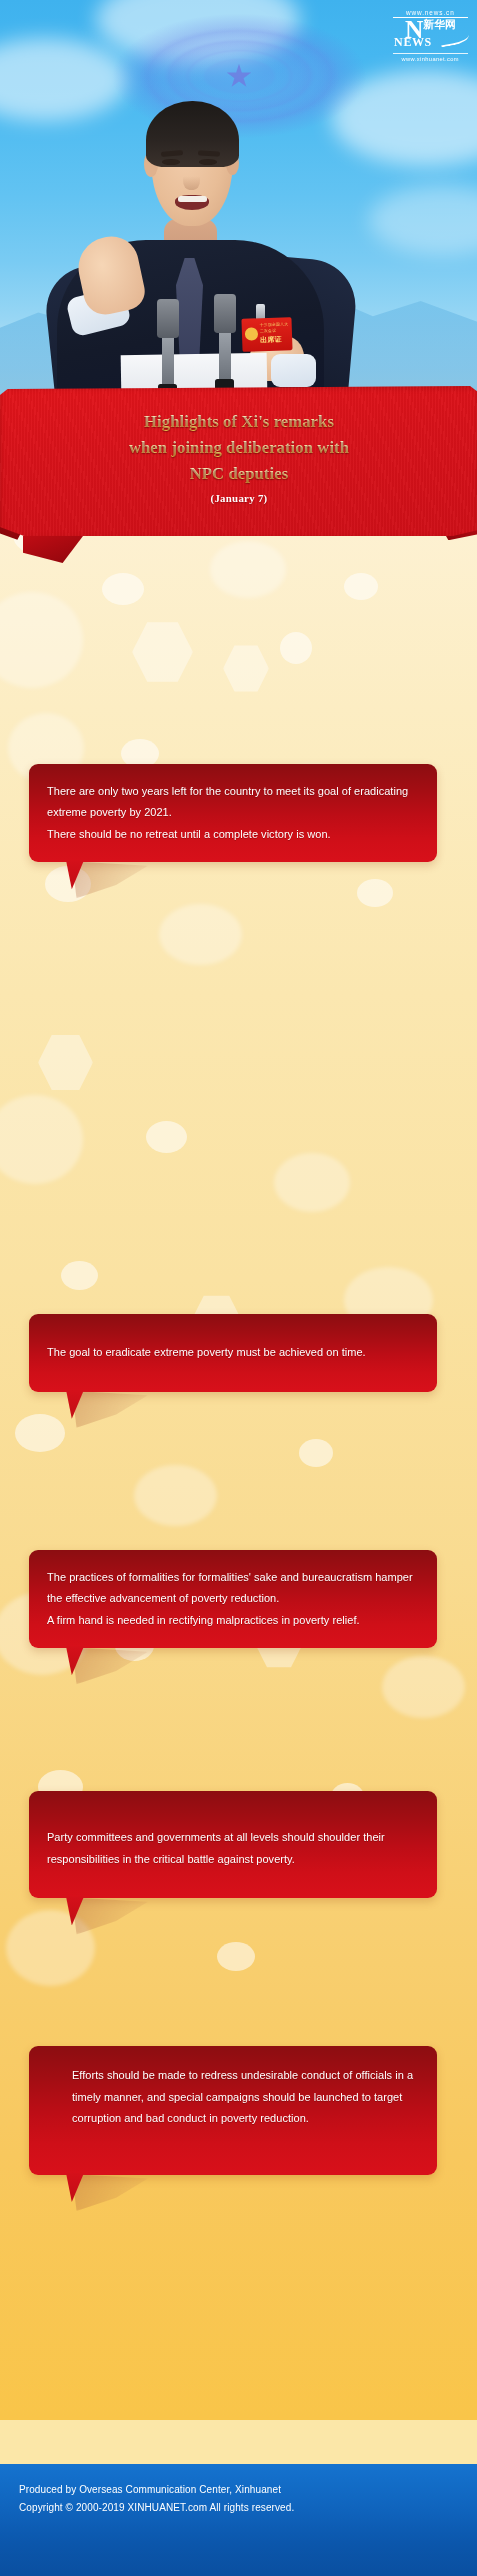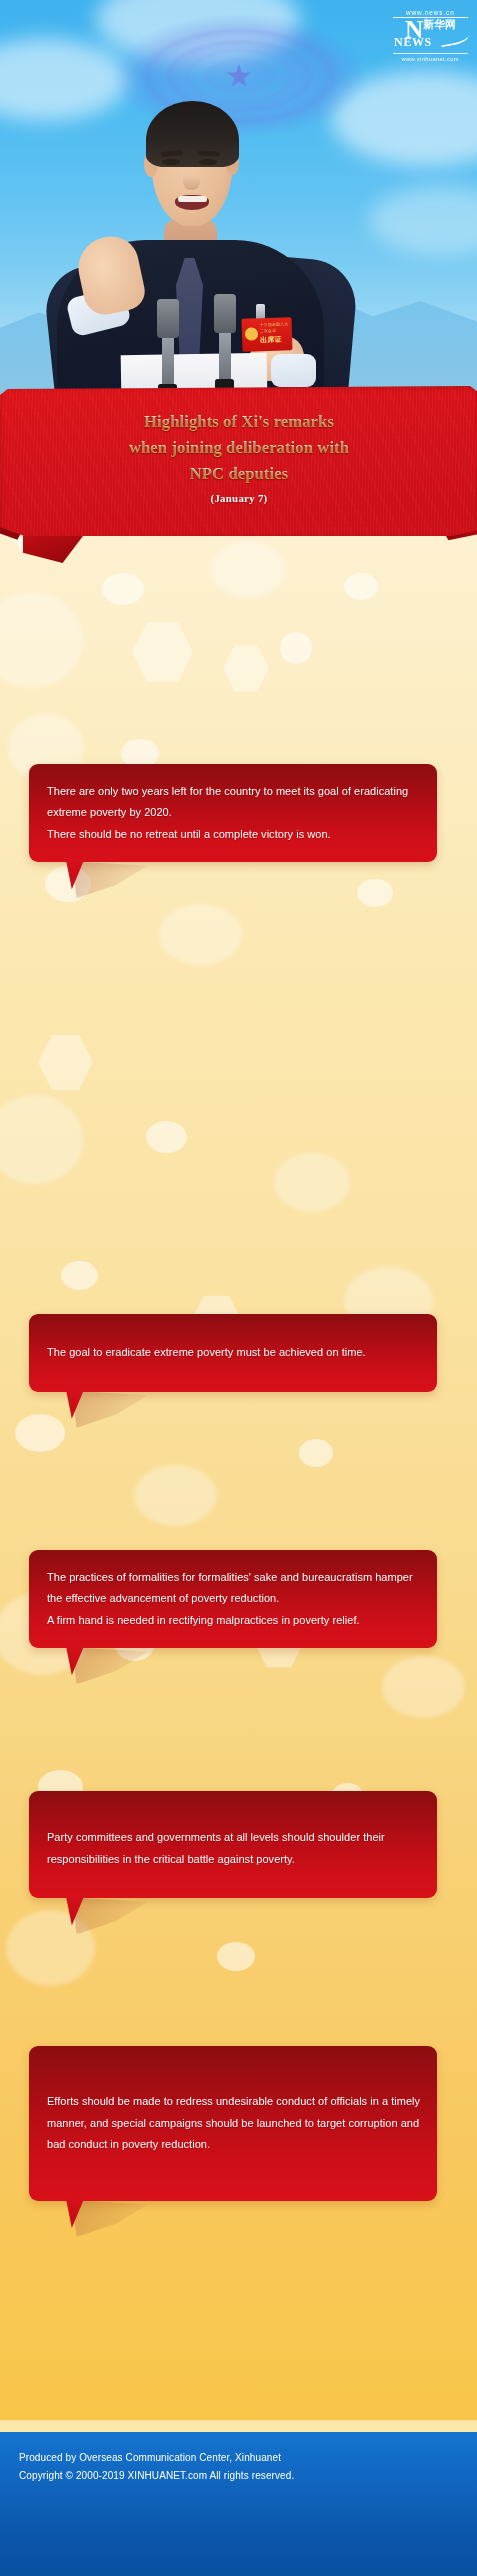--- a/index.html
+++ b/index.html
@@ -208,21 +208,21 @@
   }
   .tail-shadow{
     position:absolute; left:43px; bottom:-36px; width:76px; height:37px;
     background:linear-gradient(120deg, rgba(176,96,56,.38), rgba(214,160,110,.06));
     clip-path:polygon(0 0, 100% 12%, 58% 64%, 6% 100%);
     filter:blur(1.3px);
   }
 
   
   .footer{
-    position:absolute; left:0; bottom:0; width:478px; height:144px;
+    position:absolute; left:0; bottom:0; width:478px; height:112px;
     background:linear-gradient(180deg,#1573cf 0%,#0f63bc 42%,#0b56ab 72%,#0a4fa0 100%);
     padding:16.6px 18px 0 19px;
     color:#ffffff;
   }
   .footer .line{ font-size:10px; line-height:18px; letter-spacing:0.1px; }
 </style>
 </head>
 <body>
 
 <div class="page">
@@ -353,21 +353,21 @@
         <div class="title-line">Highlights of Xi's remarks</div>
         <div class="title-line">when joining deliberation with</div>
         <div class="title-line">NPC deputies</div>
         <div class="title-date">(January 7)</div>
       </div>
     </div>
   </div>
 
 
   <div class="bubble" style="top:764px;">
-    <div class="txt" style="white-space: pre-line;">There are only two years left for the country to meet its goal of eradicating extreme poverty by 2020.
+    <div class="txt" style="white-space: pre-line;">There are only two years left for the country to meet its goal of eradicating extreme poverty by 2021.
 There should be no retreat until a complete victory is won.</div>
     <div class="tail-shadow"></div>
     <div class="tail"></div>
   </div>
 
 
   <div class="bubble" style="top:1314px;">
     <div class="txt" style="padding-top:28px; padding-bottom:28px;">The goal to eradicate extreme poverty must be achieved on time.</div>
     <div class="tail-shadow"></div>
     <div class="tail"></div>
@@ -380,21 +380,21 @@
     <div class="tail"></div>
   </div>
 
   <div class="bubble" style="top:1791px;">
     <div class="txt" style="padding-top:36px; padding-bottom:28px;">Party committees and governments at all levels should shoulder their responsibilities in the critical battle against poverty.</div>
     <div class="tail-shadow"></div>
     <div class="tail"></div>
   </div>
 
   <div class="bubble" style="top:2046px;">
-    <div class="txt" style="padding-top:45px; padding-bottom:45px;">Efforts should be made to redress undesirable conduct of officials in a timely manner, and special campaigns should be launched to target corruption and bad conduct in poverty reduction.</div>
+    <div class="txt" style="padding-top:19px; padding-bottom:45px;margin-left:25px;">Efforts should be made to redress undesirable conduct of officials in a timely manner, and special campaigns should be launched to target corruption and bad conduct in poverty reduction.</div>
     <div class="tail-shadow"></div>
     <div class="tail"></div>
   </div>
 
   <div class="footer">
     <div class="line">Produced by Overseas Communication Center, Xinhuanet</div>
     <div class="line">Copyright © 2000-2019 XINHUANET.com All rights reserved.</div>
   </div>
 
 </div>

